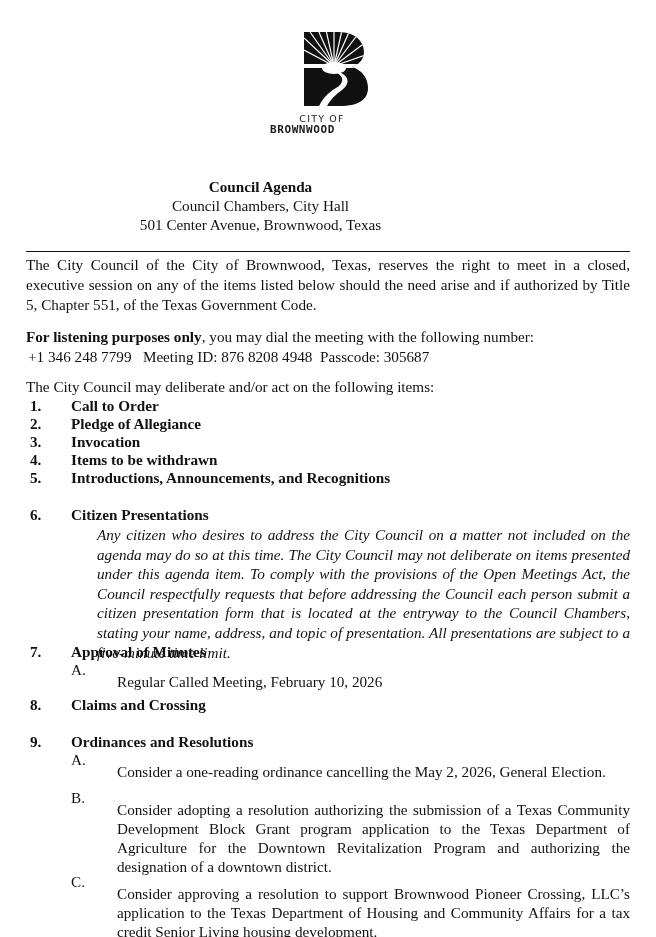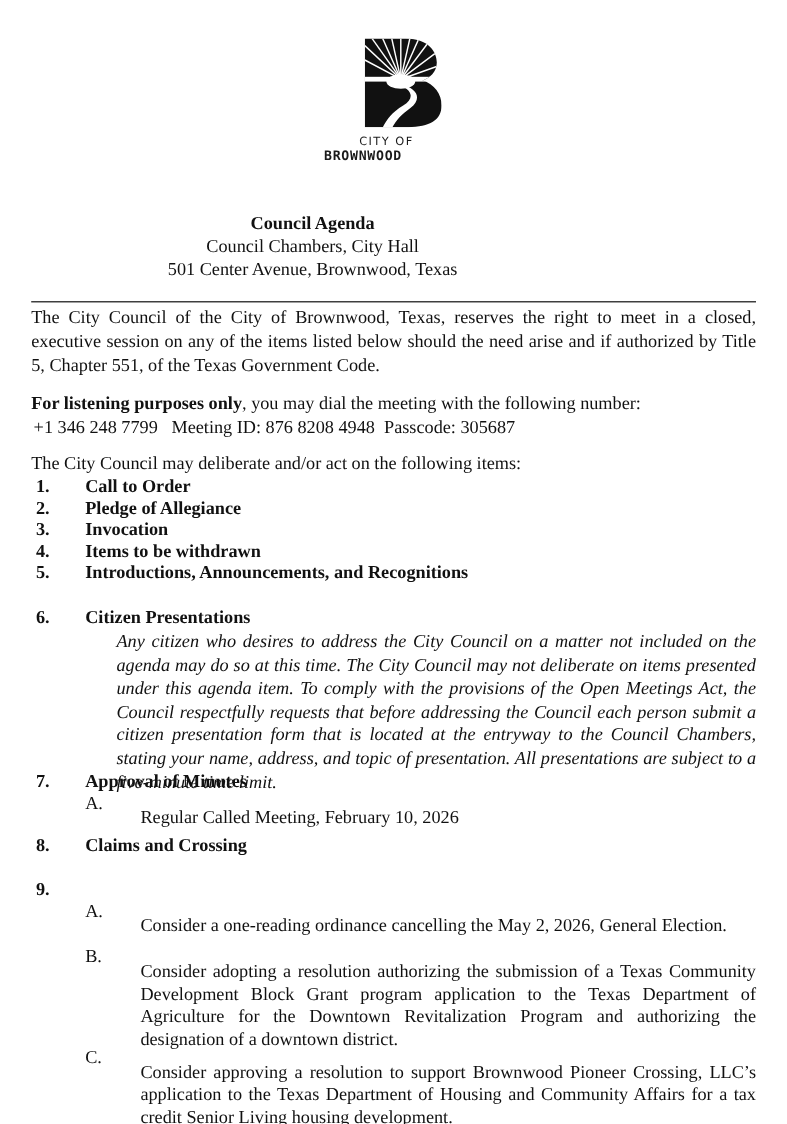--- a/index.html
+++ b/index.html
@@ -111,20 +111,21 @@
   </div>
 </div>
 
 <div class="row" style="top:695px;">
   <span class="num">8.</span>
   <span class="title">Claims and Crossing</span>
 </div>
 
 <div class="row" style="top:732px; height:200px;">
   <span class="num">9.</span>
+  <span class="title">Ordinances and Resolutions</span>
   <div style="position:absolute; top:18px; left:0; width:604px;">
     <span class="sub-letter">A.</span>
     <span class="sub-text">Consider a one-reading ordinance cancelling the May 2, 2026, General Election.</span>
   </div>
   <div style="position:absolute; top:56px; left:0; width:604px;">
     <span class="sub-letter">B.</span>
     <span class="sub-text" style="line-height:19px;">Consider adopting a resolution authorizing the submission of a Texas Community Development Block Grant program application to the Texas Department of Agriculture for the Downtown Revitalization Program and authorizing the designation of a downtown district.</span>
   </div>
   <div style="position:absolute; top:140px; left:0; width:604px;">
     <span class="sub-letter">C.</span>

